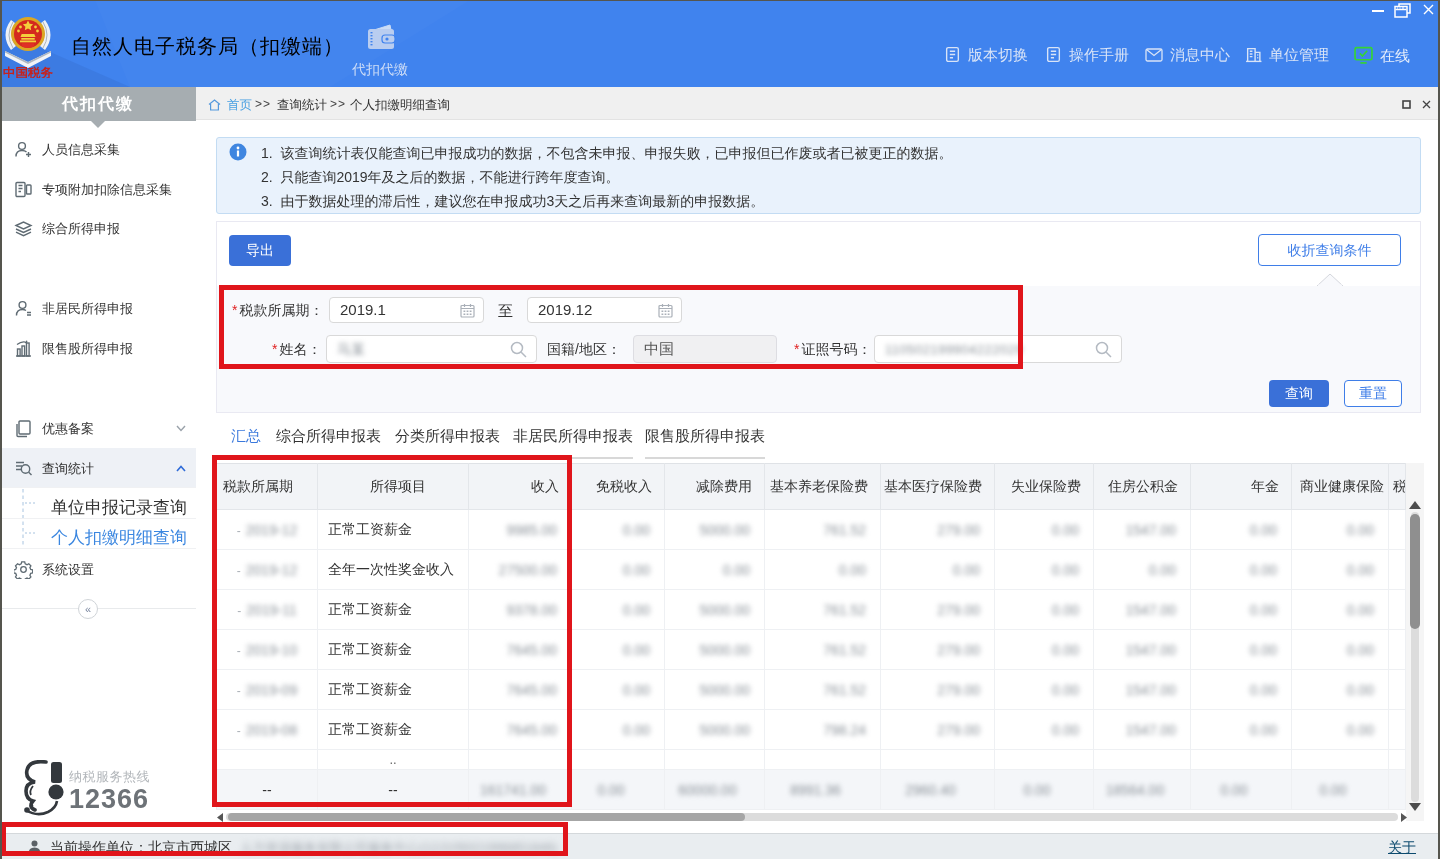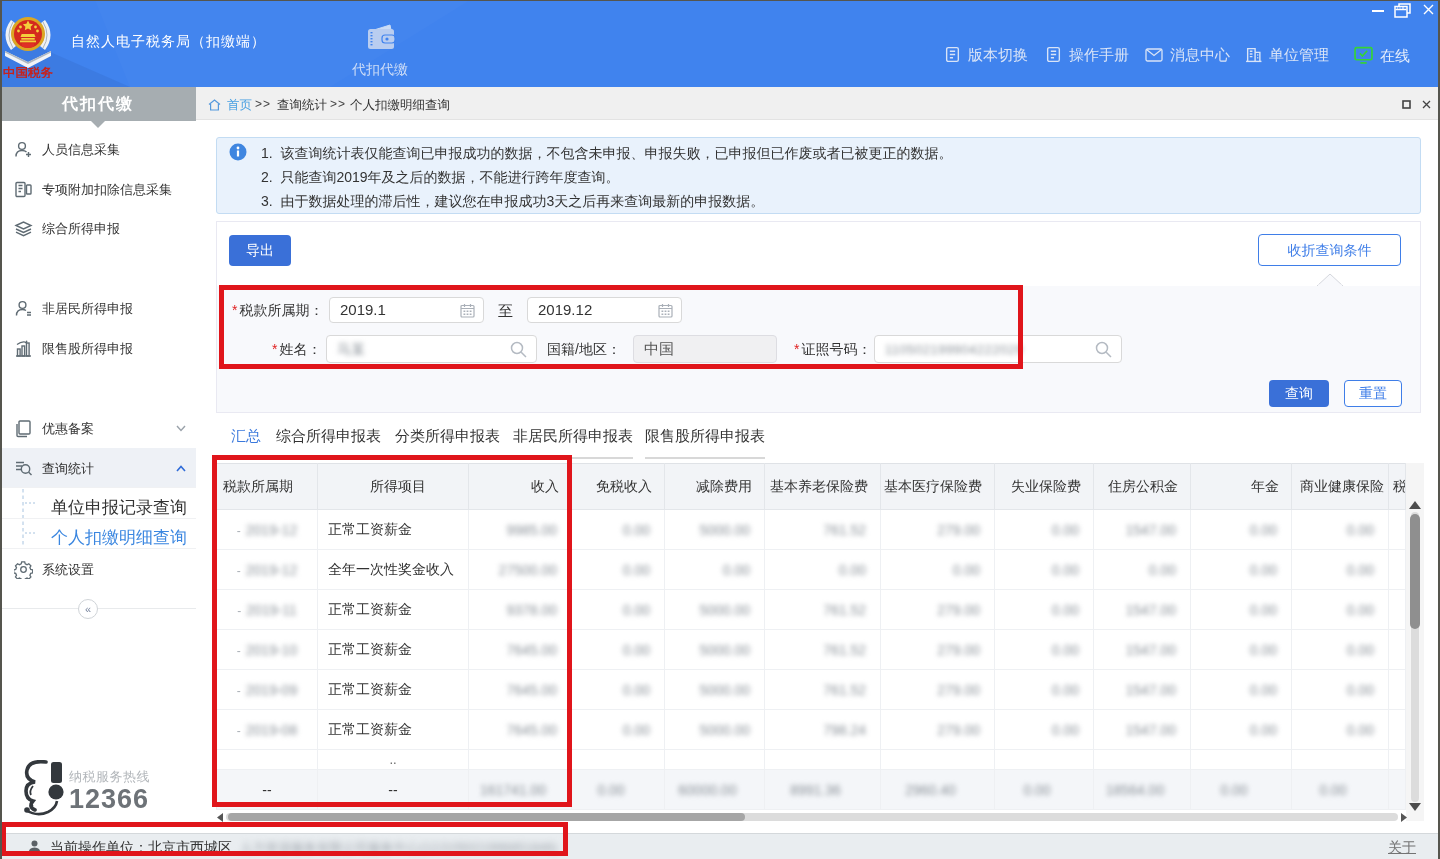--- a/index.html
+++ b/index.html
@@ -2,21 +2,21 @@
 <html><head>
 <meta charset="utf-8">
 <style>
 * { margin:0; padding:0; box-sizing:border-box; }
 html,body { width:1440px; height:859px; overflow:hidden; }
 body { font-family:"Liberation Sans", sans-serif; position:relative; background:#fff; }
 #win { position:absolute; left:0; top:0; width:1440px; height:859px; overflow:hidden; }
 .abs { position:absolute; }
 
 #topbar { position:absolute; left:0; top:0; width:1440px; height:87px; background:#4083ee; }
-#topbar .title { position:absolute; left:71px; top:33px; font-size:14px; color:#ffffff; letter-spacing:1px; }
+#topbar .title { position:absolute; left:71px; top:33px; font-size:20px; color:#000000; letter-spacing:1px; }
 .tmenu { position:absolute; top:46px; height:20px; color:#d9e4f7; font-size:15px; }
 .tmenu svg { vertical-align:-3px; margin-right:7px; }
 .winctl { position:absolute; color:#fff; }
 
 #sidebar { position:absolute; left:0; top:87px; width:196px; height:746px; background:#fff; }
 #sidehead { position:absolute; left:0; top:0; width:196px; height:34px; background:#a6adb1; color:#fff; font-size:16px; font-weight:bold; text-align:center; line-height:34px; letter-spacing:2px; }
 #sidehead:after { content:""; position:absolute; left:91px; top:34px; border:7px solid transparent; border-top:7px solid #a6adb1; }
 .mitem { position:absolute; left:0; width:196px; height:40px; font-size:14px; color:#333; }
 .mitem .ic { position:absolute; left:14px; top:11px; }
 .mitem .tx { position:absolute; left:42px; top:12px; font-size:13px; white-space:nowrap; }
@@ -494,21 +494,21 @@
         <path d="M0 0 L6 4.5 L0 9 Z" fill="#555"></path>
       </svg>
 </div>
 <div id="footer">
   <svg class="abs" style="left:28px;top:6px" width="13" height="14" viewBox="0 0 13 14">
         <circle cx="6.5" cy="3.5" r="3" fill="#5b6166"></circle>
         <path d="M0.5 13.5 Q0.5 7.5 6.5 7.5 Q12.5 7.5 12.5 13.5 Z" fill="#5b6166"></path>
       </svg>
   <span class="abs" style="left:50px;top:5px">当前操作单位：北京市西城区</span>
   <span class="abs blur2" style="left:240px;top:6px;font-size:12.5px;letter-spacing:.3px">人力资源服务有限公司服务中心(12J105021996851846)</span>
-  <span class="abs" style="left:1388px;top:5px;color:#737373;text-decoration:underline">关于</span>
+  <span class="abs" style="left:1388px;top:5px;color:#0c4a6e;text-decoration:underline">关于</span>
 </div>
 <div class="redbox" style="left:219px;top:285px;width:804px;height:84px"></div>
 <div class="redbox" style="left:212px;top:455px;width:360px;height:352px"></div>
 <div class="redbox" style="left:1px;top:822px;width:567px;height:34px"></div>
 <div class="abs" style="left:0;top:0;width:1440px;height:1px;background:#55554e;z-index:99"></div>
 <div class="abs" style="left:0;top:0;width:2px;height:859px;background:#55554e;z-index:99"></div>
 <div class="abs" style="left:1438px;top:0;width:2px;height:859px;background:#55554e;z-index:99"></div>
 </div>
 
 </body></html>

